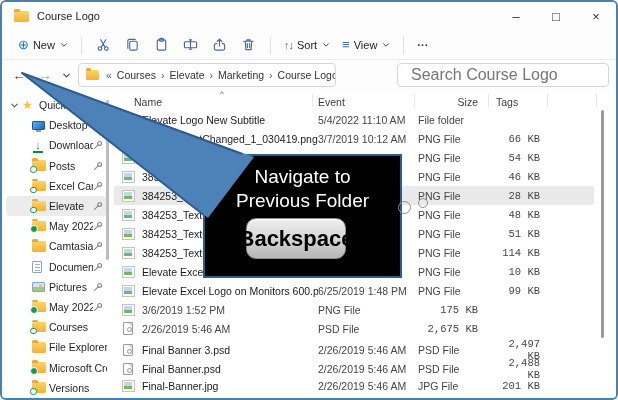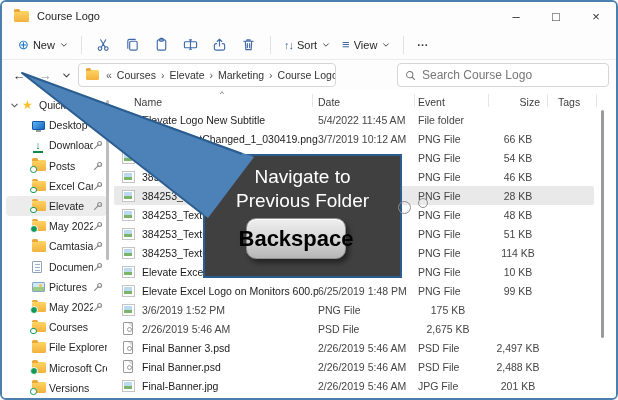--- a/index.html
+++ b/index.html
@@ -28,21 +28,21 @@
   
   .addressbar{position:relative;height:30px;background:#fdfdfd;font-size:11px;}
   .nav-btn{position:absolute;top:4px;width:22px;height:22px;display:flex;align-items:center;justify-content:center;font-size:13px;color:#333;border-radius:4px;}
   .nav-fwd{color:#9a9a9a;}
   .crumb-box{position:absolute;left:76px;top:3px;width:258px;height:24px;border:1px solid #d6d6d6;border-radius:4px;background:#fff;display:flex;align-items:center;padding:0 5px;font-size:10.5px;color:#333;overflow:hidden;}
   .crumb-folder{flex:0 0 auto;position:relative;width:13px;height:10px;background:linear-gradient(180deg,#ffd463,#f2b13c);border-radius:1.5px;margin:0 5px 0 2px;}
   .crumb-folder::before{content:"";position:absolute;top:-2px;left:0;width:5px;height:2.5px;background:#e8a93a;border-radius:1.5px 1.5px 0 0;}
   .crumb{padding:2px 3px;white-space:nowrap;}
   .crumb-sep{color:#555;padding:0 2px;}
   .search-box{position:absolute;left:395px;top:3px;width:212px;height:24px;border:1px solid #d6d6d6;border-radius:4px;background:#fff;display:flex;align-items:center;padding:0 7px;}
-  .search-box input{border:none;outline:none;flex:1;font-size:12px;color:#333;font-family:"Liberation Sans",sans-serif;background:transparent;}
+  .search-box input{border:none;outline:none;flex:1;font-size:16px;color:#333;font-family:"Liberation Sans",sans-serif;background:transparent;}
   .search-box input::placeholder{color:#767676;}
 
   
   .main{position:relative;height:308px;background:#fff;}
 
   
   .sidebar{position:absolute;left:0;top:0;width:110px;height:100%;padding-top:5px;overflow:hidden;}
   .side-item{position:relative;display:flex;align-items:center;height:20.2px;margin:0 5px 0 4px;padding-left:4px;border-radius:4px;font-size:10.5px;color:#1f1f1f;}
   .side-item.child{padding-left:26px;}
   .side-item.sel{background:#ececec;}
@@ -75,26 +75,26 @@
   
   .filearea{position:absolute;left:112px;top:0;width:502px;height:100%;}
   .list-header{position:relative;height:20px;display:grid;grid-template-columns:20px 184px 100px 78px 62px 1fr;align-items:center;font-size:10.5px;color:#3c3c3c;margin-right:22px;}
   .list-header .hc{padding-top:3px;}
   .sort-caret{position:absolute;left:106px;top:-1px;font-size:8px;color:#555;}
   .hsep{position:absolute;top:4px;width:1px;height:13px;background:#e6e6e6;}
   .rows{position:absolute;left:0;top:20px;right:0;}
   .row{display:grid;grid-template-columns:28px 176px 100px 78px 62px 1fr;align-items:center;height:19px;font-size:10.5px;color:#454545;margin-right:22px;border-radius:2px;}
   .row .cicon{display:flex;justify-content:center;}
   .row .name{color:#1b1b1b;white-space:nowrap;overflow:hidden;}
-  .row .size{text-align:center;padding-right:18px;}
+  .row .size{text-align:right;padding-right:18px;font-family:Liberation Mono, monospace;}
   .row.sel{background:#e9e9e9;}
   .list-scroll{position:absolute;left:487px;top:20px;width:3px;height:228px;background:#9b9b9b;border-radius:2px;}
 
   
-  .callout{position:absolute;left:201px;top:152px;width:199px;height:124px;background:#404040;border:2px solid #2c5d90;z-index:20;text-align:center;color:#fff;}
+  .callout{position:absolute;left:201px;top:152px;width:199px;height:124px;background:#000000;border:2px solid #2c5d90;z-index:20;text-align:center;color:#fff;}
   .callout-line{font-size:19px;line-height:24px;}
   .callout-line.first{margin-top:9px;}
   .key-btn{position:absolute;left:41px;top:62px;width:100px;height:41px;border:1px solid #8f8f8f;border-radius:10px;background:linear-gradient(180deg,#efefef 0%,#d9d9d9 45%,#b6b6b6 100%);box-shadow:3px 4px 5px rgba(0,0,0,0.45), inset 0 1px 0 #ffffff;display:flex;align-items:center;justify-content:center;font-size:22px;font-weight:bold;color:#000;}
   .arrow-svg{position:absolute;left:0;top:0;z-index:21;pointer-events:none;}
   .circ{position:absolute;border:1.5px solid #8f8f8f;border-radius:50%;z-index:25;}
   .c1{left:508px;top:199px;width:13px;height:13px;}
   .c2{left:528px;top:196px;width:10px;height:10px;}
 </style>
 </head>
 <body>
@@ -363,38 +363,37 @@
           </span>
           <span class="side-label">Versions</span>
         </div>
       </div>
     <div class="side-scroll"></div>
 
     <div class="filearea">
       <div class="list-header">
         <span class="hc"></span>
         <span class="hc">Name</span>
-        <span class="hc">Date</span>
         <span class="hc">Event</span>
         <span class="hc" style="text-align:right;padding-right:18px;">Size</span>
         <span class="hc">Tags</span>
         <span class="sort-caret">^</span>
         <span class="hsep" style="left:198px;"></span>
         <span class="hsep" style="left:300px;"></span>
         <span class="hsep" style="left:374px;"></span>
         <span class="hsep" style="left:433px;"></span>
         <span class="hsep" style="left:482px;"></span>
       </div>
       <div class="rows">
           <div class="row">
             <span class="cicon">
               <span class="ic-folder b-ring"></span>
             </span>
             <span class="name">Elevate Logo New Subtitle</span>
-            <span class="date">5/4/2022 11:45 AM</span>
+            <span class="date">5/4/2022 11:10 AM</span>
             <span class="type">File folder</span>
             <span class="size"></span>
             <span class="tags"></span>
           </div>
           <div class="row">
             <span class="cicon">
               <span class="ic-img"></span>
             </span>
             <span class="name">383366_TextChanged_1_030419.png</span>
             <span class="date">3/7/2019 10:12 AM</span>

